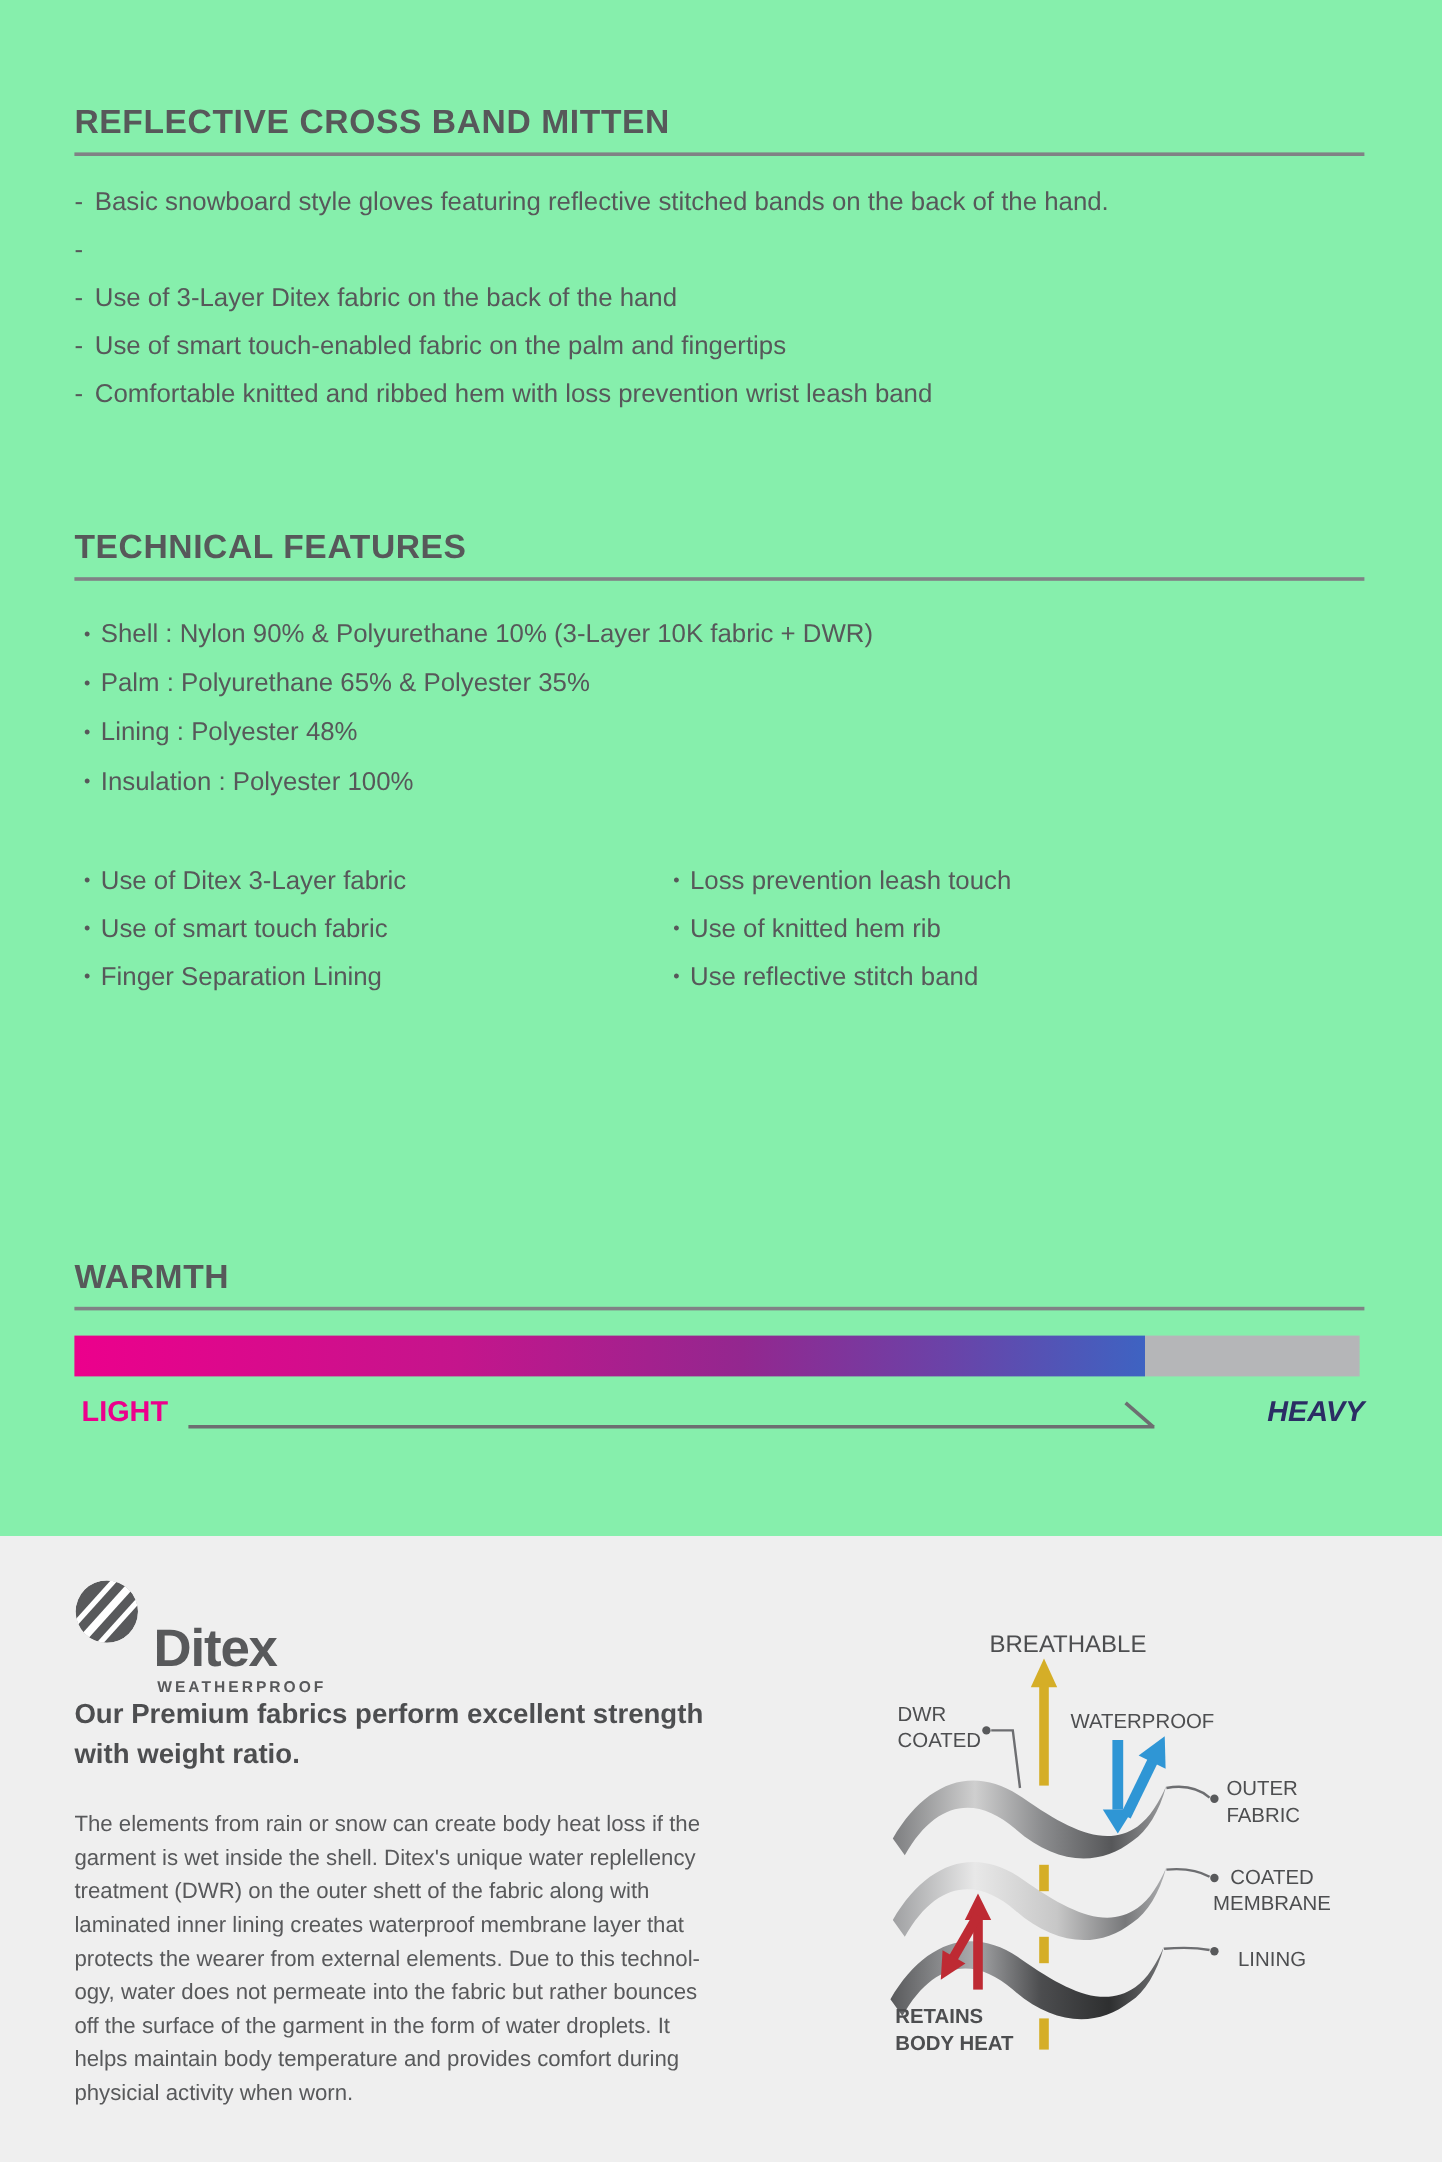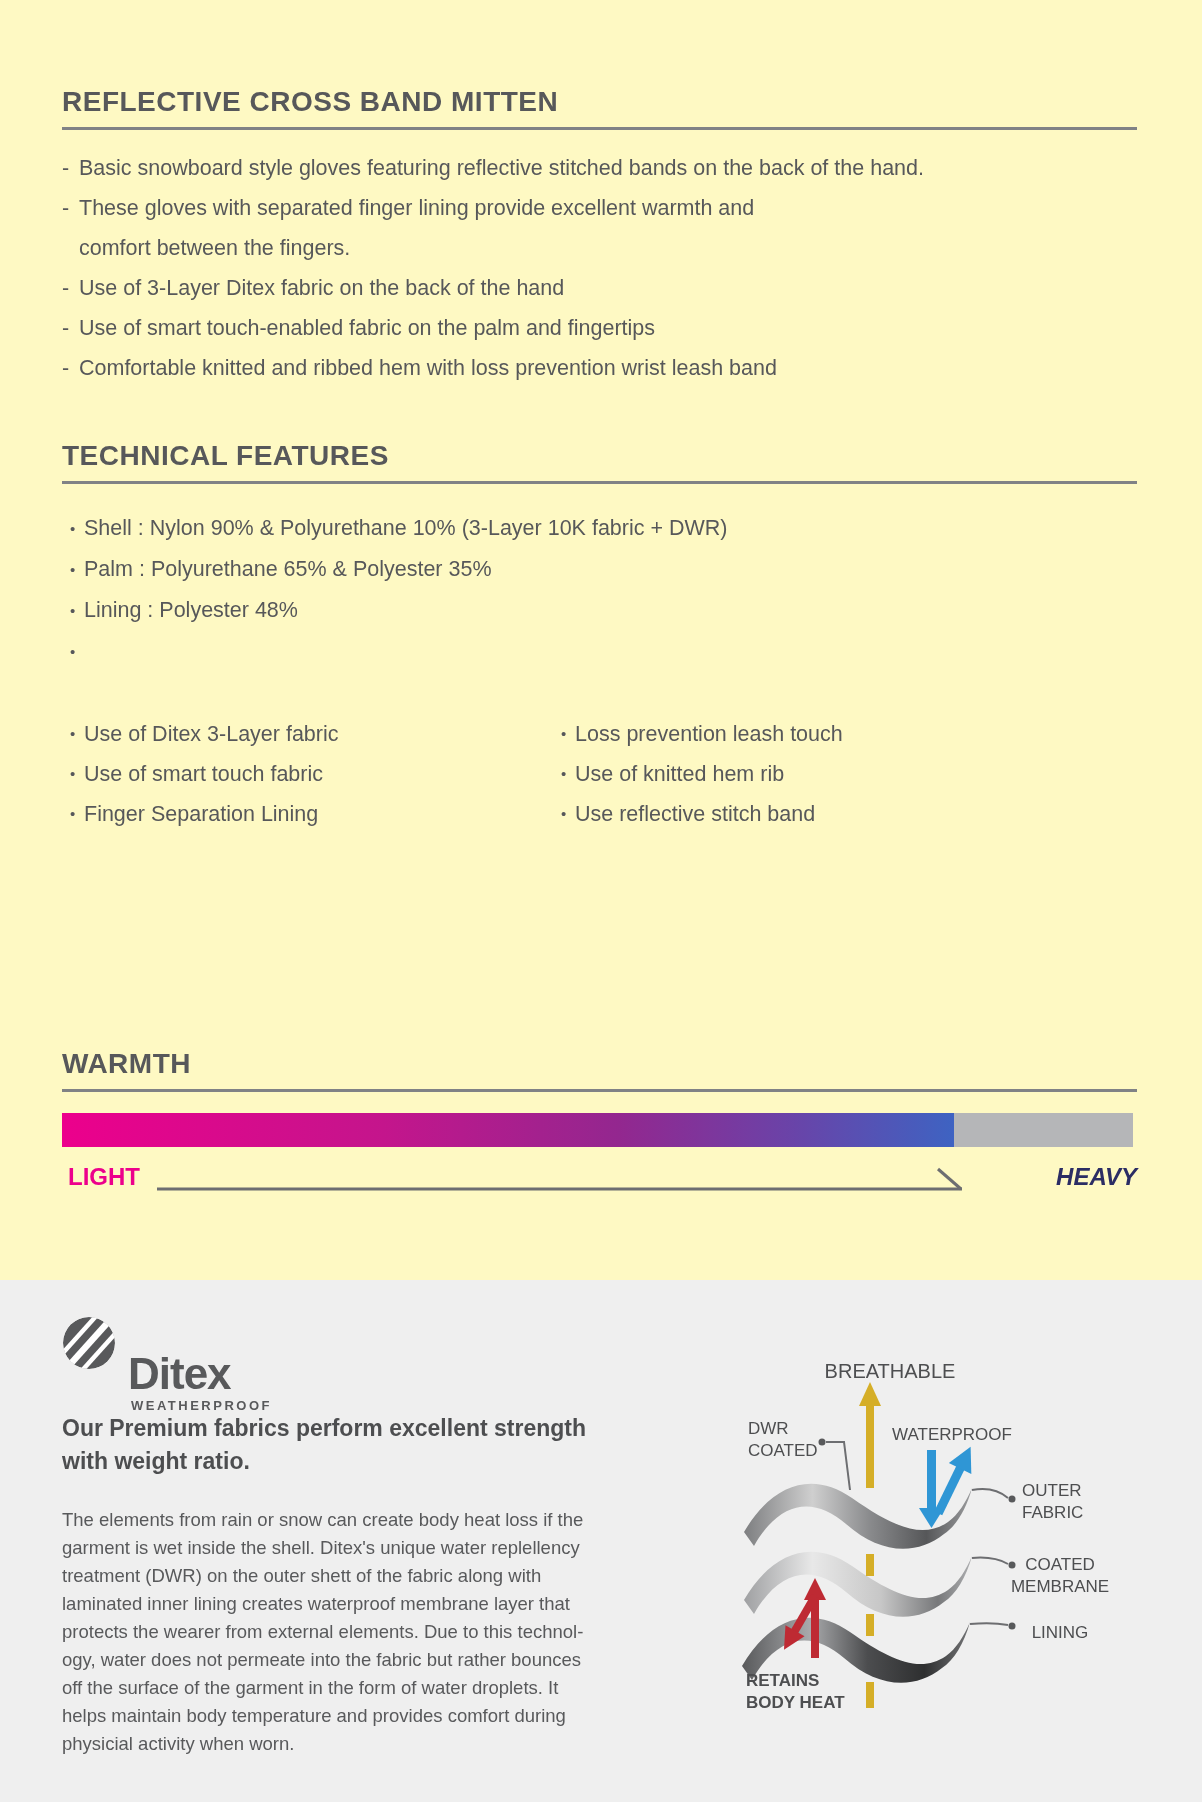--- a/index.html
+++ b/index.html
@@ -1,16 +1,16 @@
 <!DOCTYPE html>
 <html style="--breath: #D5AE27; --wproof: #2F96D5; --heat: #BE2A33; --label: #4D4E50;"><head>
 <meta charset="utf-8">
 <style>
   html,body{margin:0;padding:0;background:#fff;}
-  .page{position:relative;width:1202px;height:1802px;background:#fef9c3;overflow:hidden;
+  .page{position:relative;width:1202px;height:1802px;background:#86efac;overflow:hidden;
         font-family:"Liberation Sans","DejaVu Sans",sans-serif;color:#57585a;}
   .section{position:absolute;left:62px;width:1075px;}
   .sec-heading{font-size:28px;font-weight:bold;letter-spacing:.5px;color:#57585a;
                padding-bottom:9px;border-bottom:3px solid #808285;margin:0;}
   .dash-list{margin-top:18px;}
   .dash-row{display:flex;font-size:21.5px;line-height:40px;color:#57585a;}
   .dash-row .dash{width:17px;flex:0 0 17px;}
   .dash-row .txt{white-space:pre-line;}
   .dot-list{margin-top:24px;}
   .dot-row{display:flex;font-size:21.5px;line-height:41px;color:#57585a;}
@@ -53,22 +53,20 @@
 
   <div class="section" style="top:86px;">
     <h1 class="sec-heading">REFLECTIVE CROSS BAND MITTEN</h1>
     <div class="dash-list">
       <div class="dash-row">
         <span class="dash">-</span>
         <span class="txt">Basic snowboard style gloves featuring reflective stitched bands on the back of the hand.</span>
       </div>
       <div class="dash-row">
         <span class="dash">-</span>
-        <span class="txt">These gloves with separated finger lining  provide excellent warmth and
-comfort between the fingers.</span>
       </div>
       <div class="dash-row">
         <span class="dash">-</span>
         <span class="txt">Use of 3-Layer Ditex fabric on the back of the hand</span>
       </div>
       <div class="dash-row">
         <span class="dash">-</span>
         <span class="txt">Use of smart touch-enabled fabric on the palm and fingertips</span>
       </div>
       <div class="dash-row">
@@ -88,20 +86,21 @@
       <div class="dot-row">
         <span class="dot">•</span>
         <span>Palm : Polyurethane 65% &amp; Polyester 35%</span>
       </div>
       <div class="dot-row">
         <span class="dot">•</span>
         <span>Lining : Polyester 48%</span>
       </div>
       <div class="dot-row">
         <span class="dot">•</span>
+        <span>Insulation : Polyester 100%</span>
       </div>
     </div>
     <div class="cols">
       <div class="col">
         <div class="dot-row">
           <span class="dot">•</span>
           <span>Use of Ditex 3-Layer fabric</span>
         </div>
         <div class="dot-row">
           <span class="dot">•</span>

